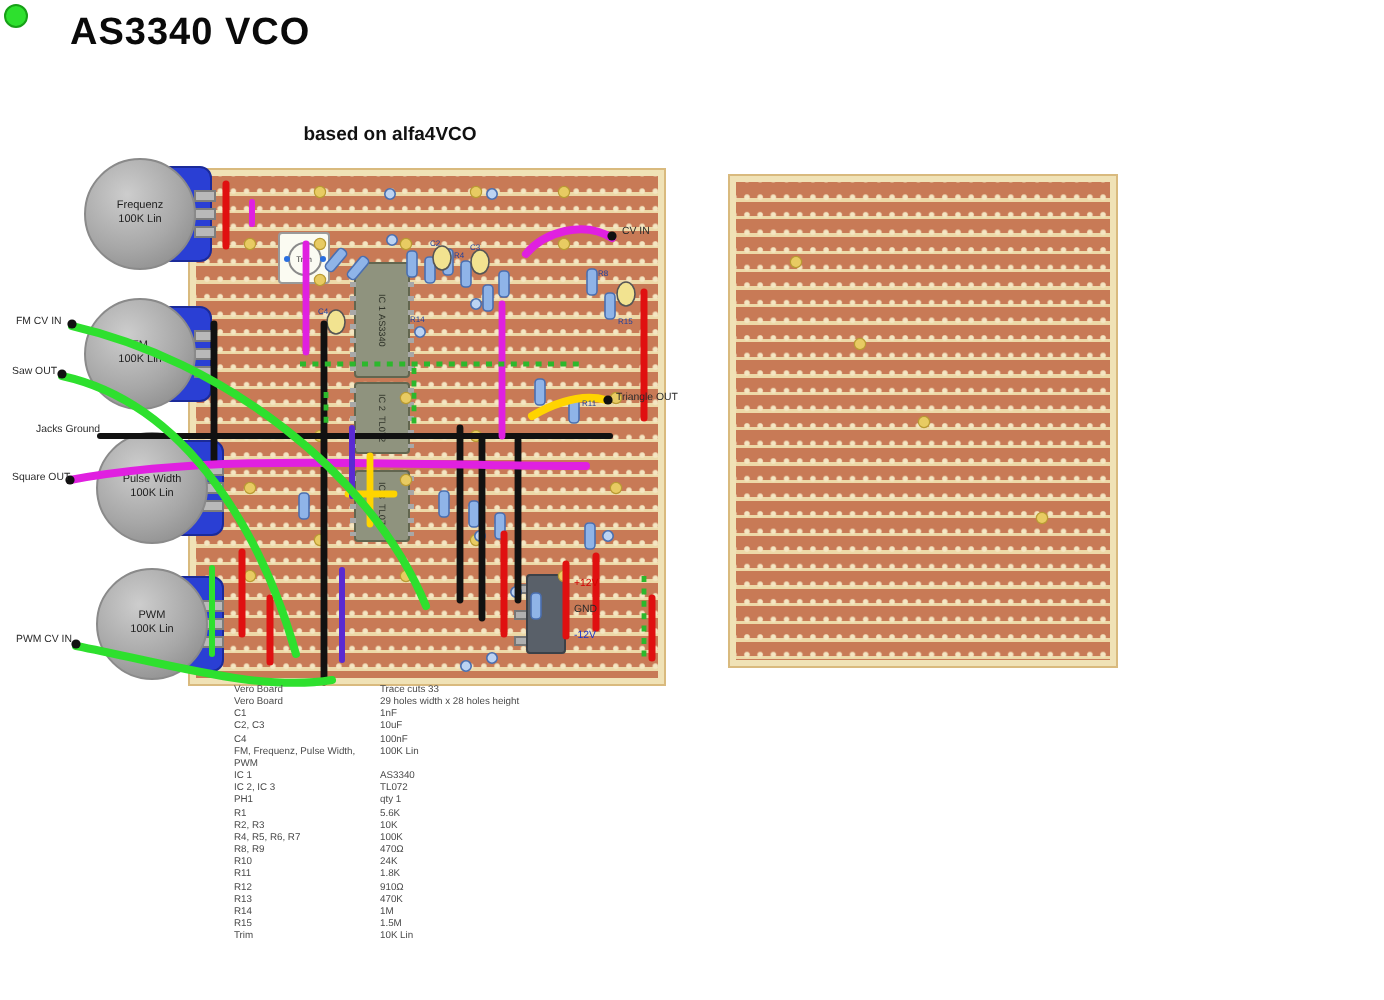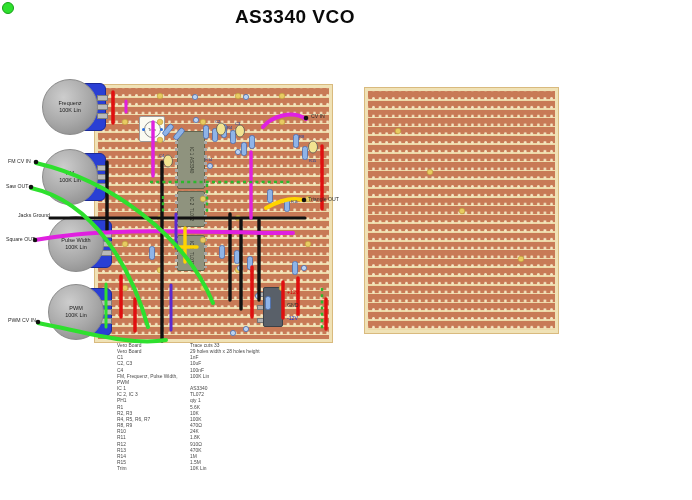--- a/index.html
+++ b/index.html
@@ -1,21 +1,21 @@
 <!DOCTYPE html>
 <html><head>
 <meta charset="utf-8">
 <style>
   html,body{margin:0;padding:0;background:#fff;}
   #stage{position:relative;width:692px;height:500px;background:#ffffff;overflow:hidden;
          font-family:"Liberation Sans", sans-serif;}
   .abs{position:absolute;}
 
   
-  .title{left:35px;top:6px;width:320px;text-align:right;font-size:19px;font-weight:800;
+  .title{left:35px;top:6px;width:320px;text-align:left;font-size:19px;font-weight:800;
          color:#0a0a0a;letter-spacing:.5px;}
   .subtitle{left:35px;top:62px;width:320px;text-align:center;font-size:9.5px;font-weight:700;color:#111;}
 
   
   .vero{background-color:#edd9a8;
     background-image:
       radial-gradient(circle, #f4e6c2 1.1px, rgba(0,0,0,0) 1.7px),
       repeating-linear-gradient(to bottom, #c87a56 0 7.1px, #edd9a8 7.1px 8.8px);
     background-size:6.6px 8.8px, 100% 100%;
     background-position:2.2px 3.2px, 0 1px;
@@ -73,20 +73,21 @@
              background:#2ee02e;border:1px solid #17a017;z-index:6;}
 </style>
 </head>
 <body>
 
 <div id="stage">
 
   <div class="abs dot-green"></div>
 
   <div class="abs title">AS3340 VCO</div>
+  <div class="abs subtitle">based on alfa4VCO</div>
 
   <div class="abs vero" style="left:95px;top:85px;width:237px;height:257px;"></div>
   <div class="abs vero" style="left:365px;top:88px;width:193px;height:245px;"></div>
 
   <div class="abs pot-body" style="left:64px;top:83px;width:40px;height:46px;"></div>
   <div class="abs pot-body" style="left:64px;top:153px;width:40px;height:46px;"></div>
   <div class="abs pot-body" style="left:70px;top:220px;width:40px;height:46px;"></div>
   <div class="abs pot-body" style="left:70px;top:288px;width:40px;height:46px;"></div>
 
   <div class="abs lug" style="left:97px;top:95px;"></div>

